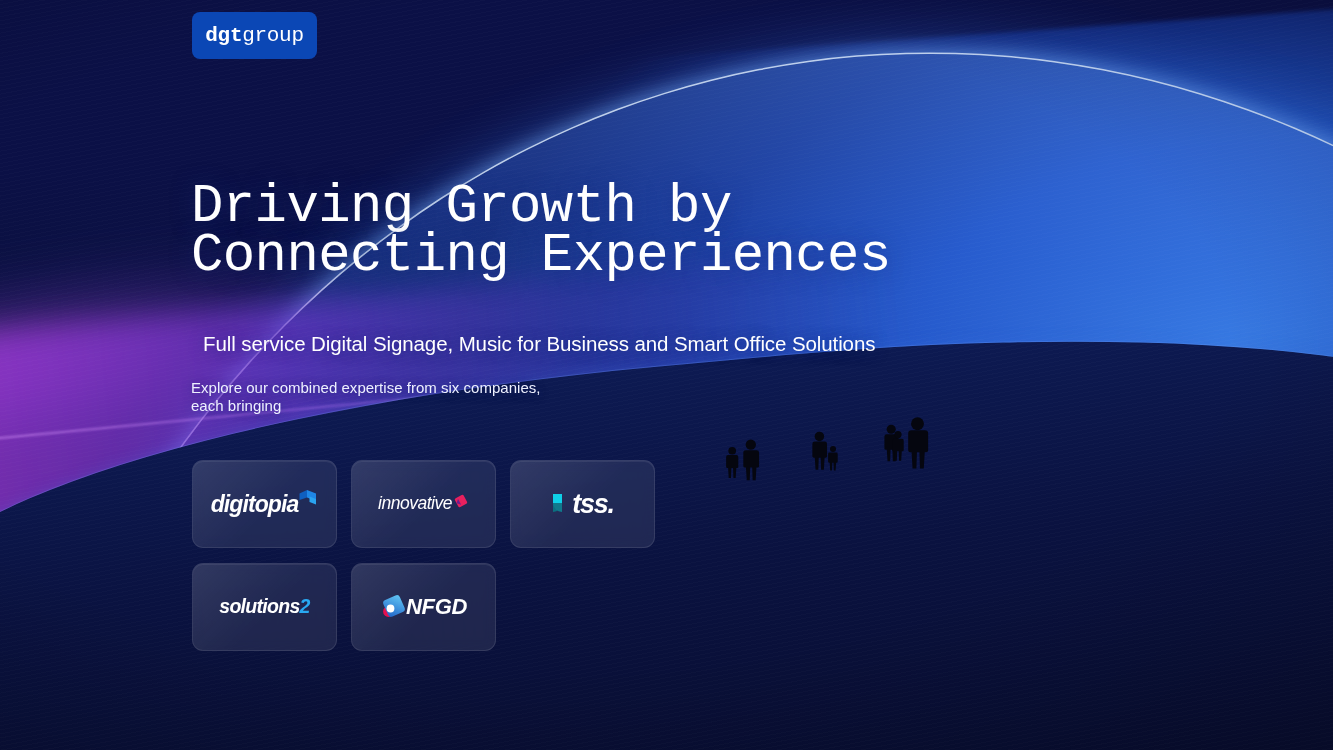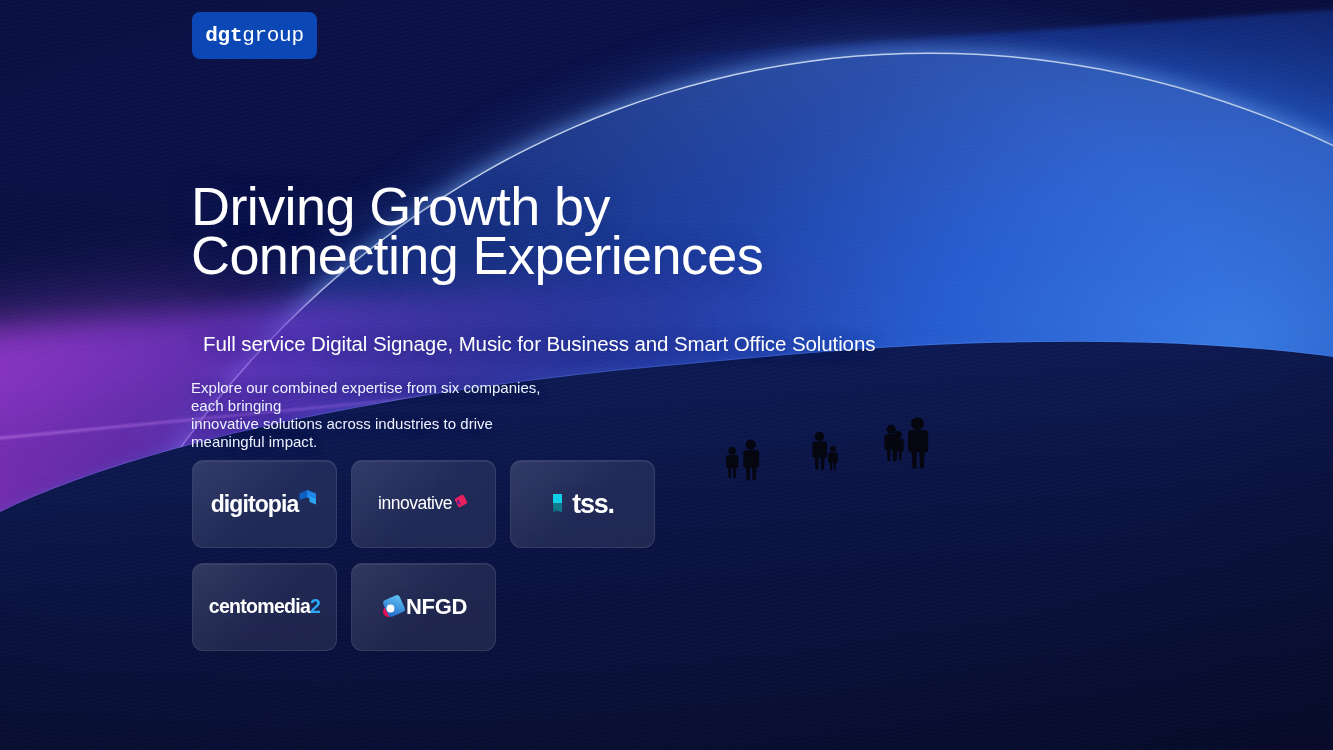--- a/index.html
+++ b/index.html
@@ -116,21 +116,21 @@
     display:flex;align-items:center;justify-content:center;font-family:Liberation Mono, monospace;
   }
   .logo-text{
     color:#fff;font-size:21px;letter-spacing:-0.3px;line-height:1;
     white-space:nowrap;
   }
   .logo-text .b{font-weight:700;}
   .logo-text .r{font-weight:400;}
 
   
-  .hero{position:absolute;left:191px;top:182px;width:760px;}
+  .hero{position:absolute;left:191px;top:182px;width:760px;font-family:Liberation Mono, monospace;}
   h1.headline{
     margin:0;
     font-size:54px;
     line-height:49px;
     font-weight:300;
     color:#ffffff;
     letter-spacing:-0.6px;
     text-shadow:0 2px 22px rgba(20,40,120,.55);
   }
   .subtitle{
@@ -165,21 +165,21 @@
     box-shadow:inset 0 1px 0 rgba(255,255,255,0.07);
   }
   .card::after{
     content:"";position:absolute;inset:0;
     background:linear-gradient(135deg, rgba(255,255,255,0.08), rgba(255,255,255,0.0) 55%);
     pointer-events:none;
   }
   .card .mark{position:relative;z-index:2;display:flex;align-items:center;justify-content:center;}
 
   
-  .wm{color:#fff;white-space:nowrap;line-height:1;}
+  .wm{color:#fff;white-space:nowrap;line-height:1;font-style:italic;}
   .wm-digitopia{font-size:23px;font-weight:700;letter-spacing:-0.9px;}
   .wm-centomedia{font-size:17.5px;font-weight:500;letter-spacing:-0.5px;}
   .wm-tss{font-size:27px;font-weight:700;letter-spacing:-1.2px;}
   .wm-aviniti{font-size:23px;font-weight:700;letter-spacing:-0.6px;}
   .wm-thisplays{font-size:19.5px;font-weight:700;letter-spacing:-0.7px;}
   .wm-thisplays .two{color:#29a9f2;}
   .wm-nfgd{font-size:22px;font-weight:700;letter-spacing:-0.3px;}
 
   .mark-row{display:flex;align-items:center;}
   .mark-sup{display:flex;align-items:flex-start;}
@@ -251,21 +251,20 @@
     <h1 class="headline">
       <span>Driving Growth by</span><br>
       <span>Connecting Experiences</span>
     </h1>
   </div>
 
   <p class="subtitle">Full service Digital Signage, Music for Business and Smart Office Solutions</p>
 
   <div class="blurb">
     <span>Explore our combined expertise from six companies, each bringing</span><br>
-    <span>innovative solutions across industries to drive meaningful impact.</span>
   </div>
 
   <div class="cards">
 
     <div class="card">
       <div class="mark mark-sup">
         <span class="wm wm-digitopia">digitopia</span>
         <svg width="22" height="22" viewBox="0 0 22 22" style="margin:-10px 0 0 -2px">
           <path d="M11 2 L20 5.5 L20 13 L11 9.5 Z" fill="#1f86e6"></path>
           <path d="M11 2 L3.5 5.5 L3.5 12 L11 9.5 Z" fill="#0f5fc0"></path>
@@ -293,21 +292,21 @@
           <path d="M11 11 a9 9 0 0 1 -9 9 v-9 z" fill="#0b6f80" transform="translate(0,0)"></path>
           <path d="M2 11 h9 v9 a9 9 0 0 1 -9 -9 z" fill="#11798c"></path>
         </svg>
         <span class="wm wm-tss">tss.</span>
       </div>
     </div>
 
 
     <div class="card">
       <div class="mark">
-        <span class="wm wm-thisplays"><span>centomedia</span><span class="two">2</span></span>
+        <span class="wm wm-thisplays"><span>solutions</span><span class="two">2</span></span>
       </div>
     </div>
 
     <div class="card">
       <div class="mark mark-row">
         <svg width="28" height="28" viewBox="0 0 28 28" style="margin-right:-2px">
           <defs>
             <linearGradient id="nfg" x1="0" y1="1" x2="1" y2="0">
               <stop offset="0" stop-color="#1f63c8"></stop>
               <stop offset="1" stop-color="#63c8f5"></stop>

